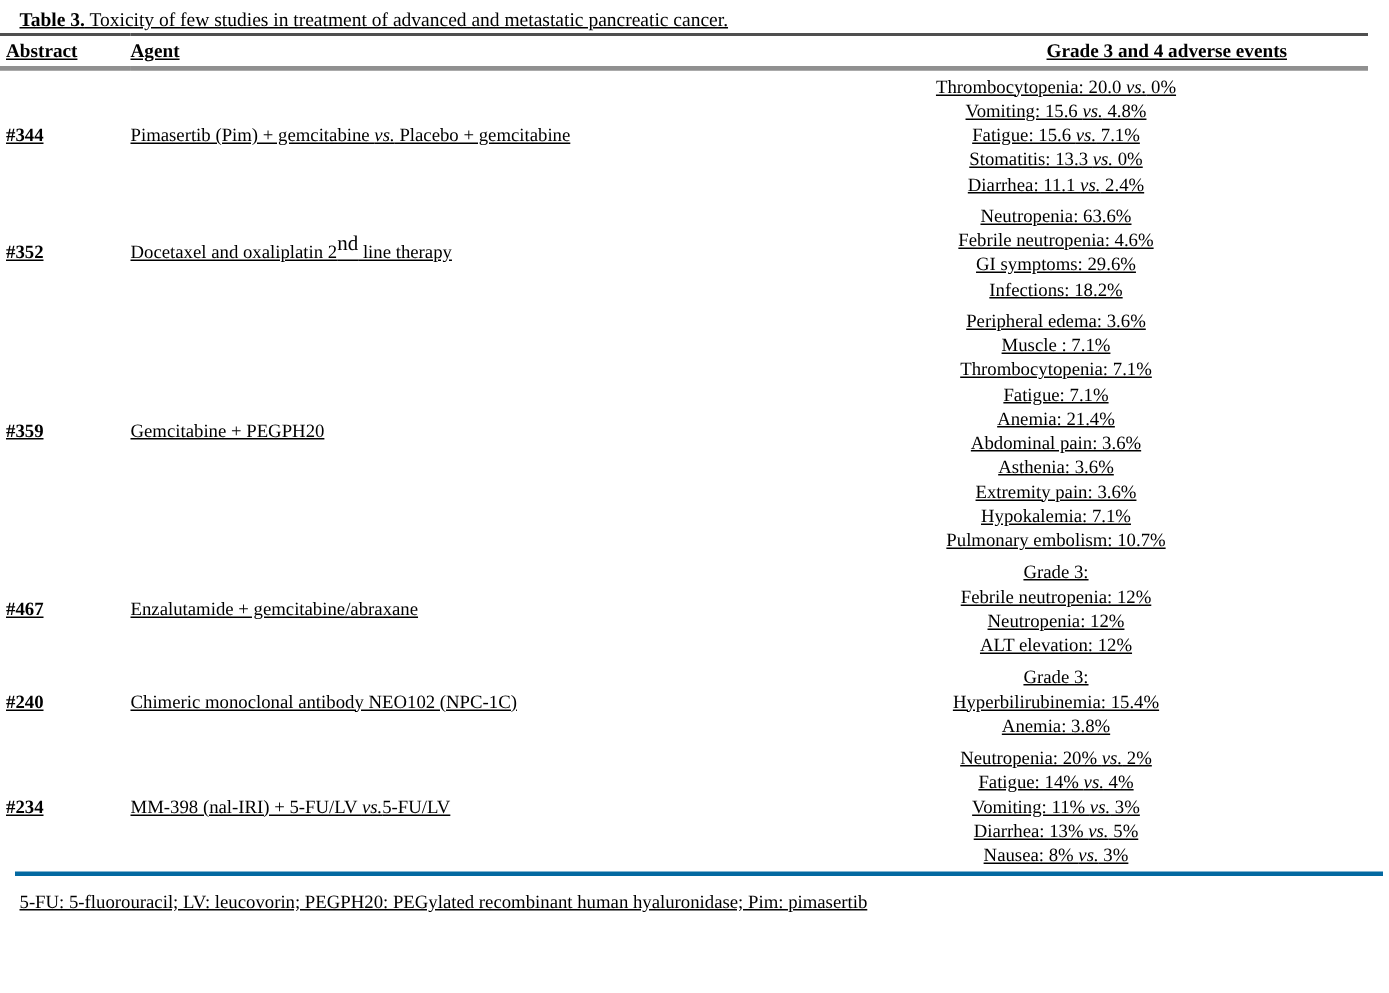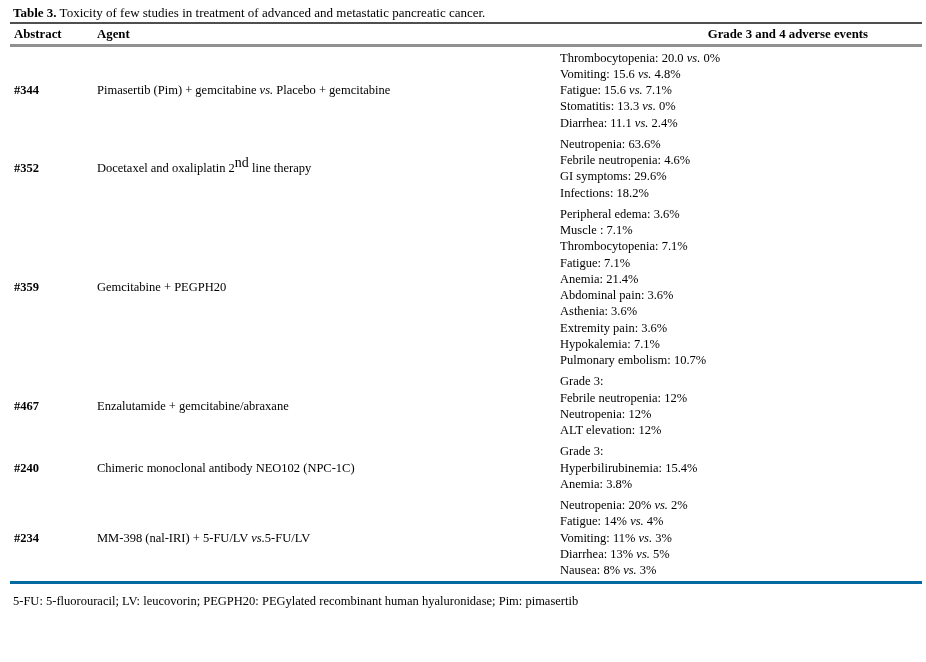--- a/index.html
+++ b/index.html
@@ -3,51 +3,51 @@
 <meta charset="utf-8">
 <style>
   * { margin:0; padding:0; box-sizing:border-box; }
   html,body { background:#ffffff; }
   body {
     width:926px; height:662px;
     font-family:"Liberation Serif","DejaVu Serif",serif;
     color:#000000; font-size:12.5px;
     overflow:hidden;
   }
-  .page { width:926px; height:662px; position:relative; }
+  .page { width:926px; height:662px; position:relative;text-decoration:underline; }
 
   .caption {
     padding:5px 8px 0 13px;
     font-size:13px; line-height:15px;
   }
   .caption .caption-label { font-weight:bold; }
 
   table.tox-table {
-    width:912px; margin-left:10px; margin-top:2px;
+    width:912px; margin-top:2px;
     border-collapse:collapse; table-layout:fixed;
   }
   thead th {
     border-top:2px solid #4f4f4f;
     border-bottom:3px solid #909090;
     font-weight:bold; font-size:12.8px;
     text-align:left; vertical-align:middle;
     padding:3px 0 2px 0; line-height:15px;
   }
   th.col-abstract { width:87px; padding-left:4px; }
   th.col-agent    { width:463px; }
   th.col-events   { width:362px; text-align:right; padding-right:54px; }
 
   tbody td {
     vertical-align:middle;
     padding:2.5px 0;
     line-height:16.25px;
   }
   td.cell-abstract { font-weight:bold; padding-left:4px; }
   td.cell-agent    { }
-  td.cell-events   { padding-right:54px; }
+  td.cell-events   { text-align:center; padding-right:54px; }
   .event-line { white-space:nowrap; }
 
   i { font-style:italic; }
   sup { font-size:14px; vertical-align:super; line-height:0; }
 
   .footnote {
     width:912px; margin-left:10px;
     border-top:3px solid #0369a1;
     padding:10px 0 0 3px;
     font-size:12.5px; line-height:15px;

